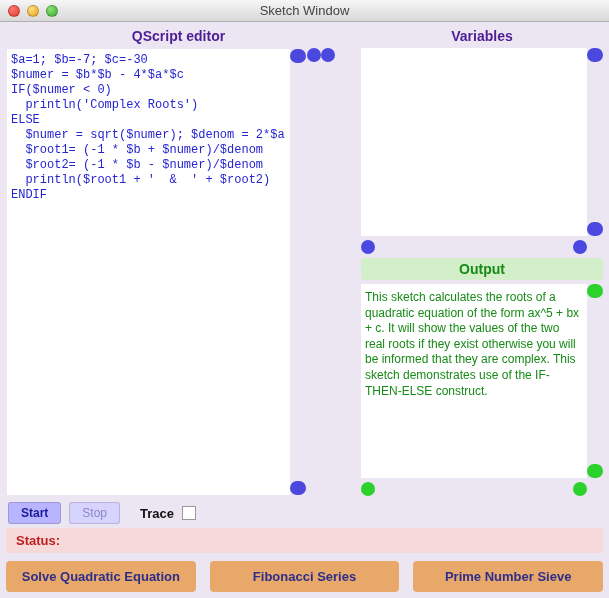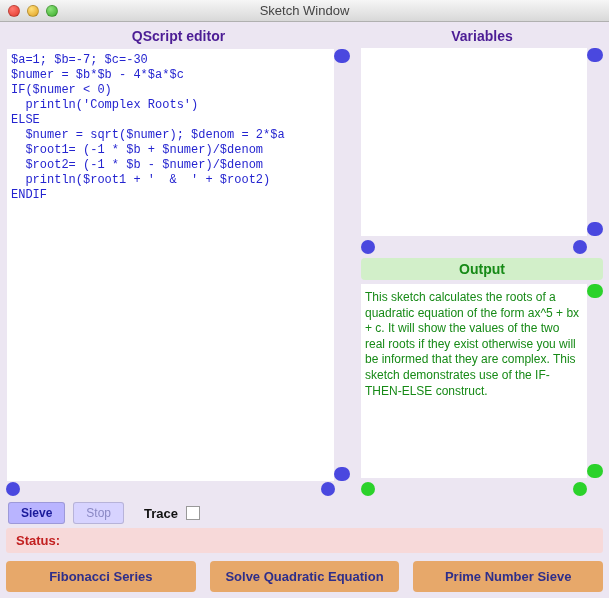--- a/index.html
+++ b/index.html
@@ -51,21 +51,21 @@
     font-weight: bold;
     font-size: 14px;
     padding: 2px 0 4px 0;
   }
   .panels {
     display: flex;
     gap: 10px;
     flex: 1;
     min-height: 0;
   }
-  .left-col { width: 345px; display: flex; flex-direction: column; }
+  .left-col { width: 345px; display: flex; flex-direction: row; }
   .right-col { flex: 1; display: flex; flex-direction: column; gap: 4px; }
   .scroll-wrap {
     flex: 1;
     display: flex;
     min-height: 0;
     position: relative;
   }
   .scroll-wrap.blue { border: 1px solid transparent; }
   .content-box {
     flex: 1;
@@ -259,30 +259,30 @@
         <div class="track sbar-h green-bar">
           <div class="cap"></div>
             <div class="cap"></div>
         </div>
         <div style="width:16px"></div>
       </div>
     </div>
   </div>
 
   <div class="controls-row">
-    <div class="btn btn-start">Sieve</div>
+    <div class="btn btn-start">Start</div>
     <div class="btn btn-stop">Stop</div>
     <div class="trace-label">Trace</div>
     <div class="trace-check"></div>
   </div>
 
   <div class="status-bar">
     <span>Status:</span>
     <span></span>
   </div>
 
   <div class="bottom-buttons">
+    <div class="big-btn">Solve Quadratic Equation</div>
     <div class="big-btn">Fibonacci Series</div>
-    <div class="big-btn">Solve Quadratic Equation</div>
     <div class="big-btn">Prime Number Sieve</div>
   </div>
 
 </div>
 
 </body></html>

